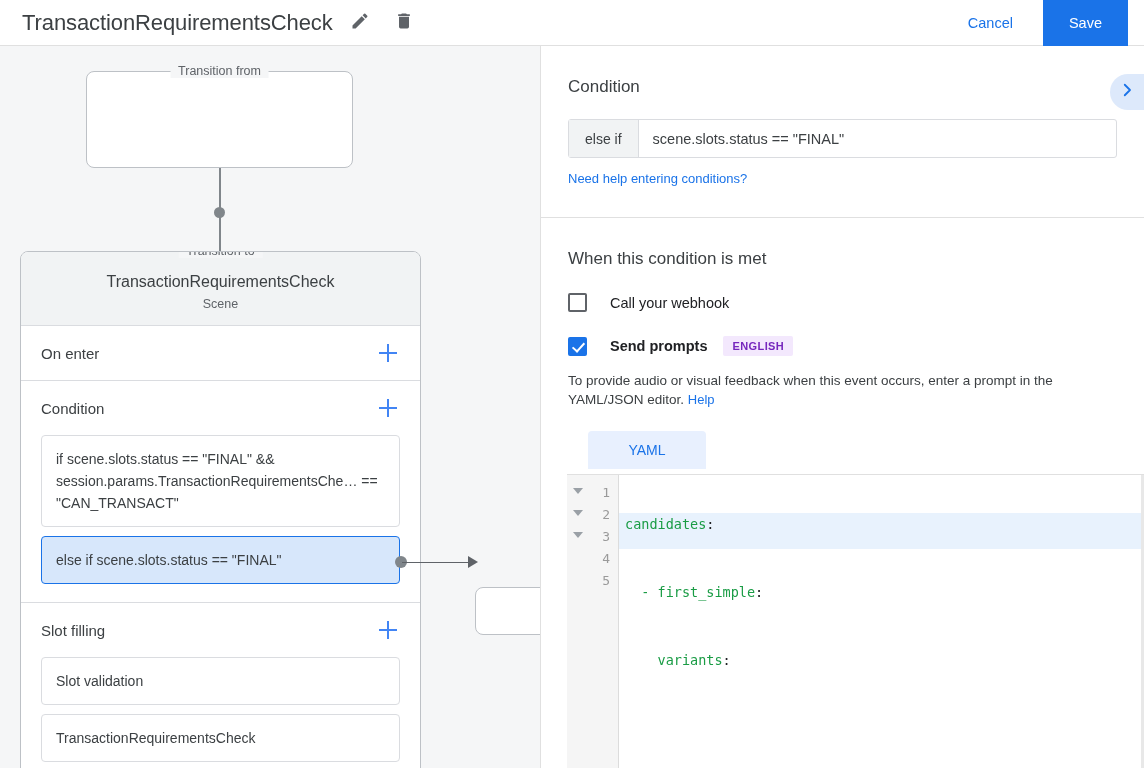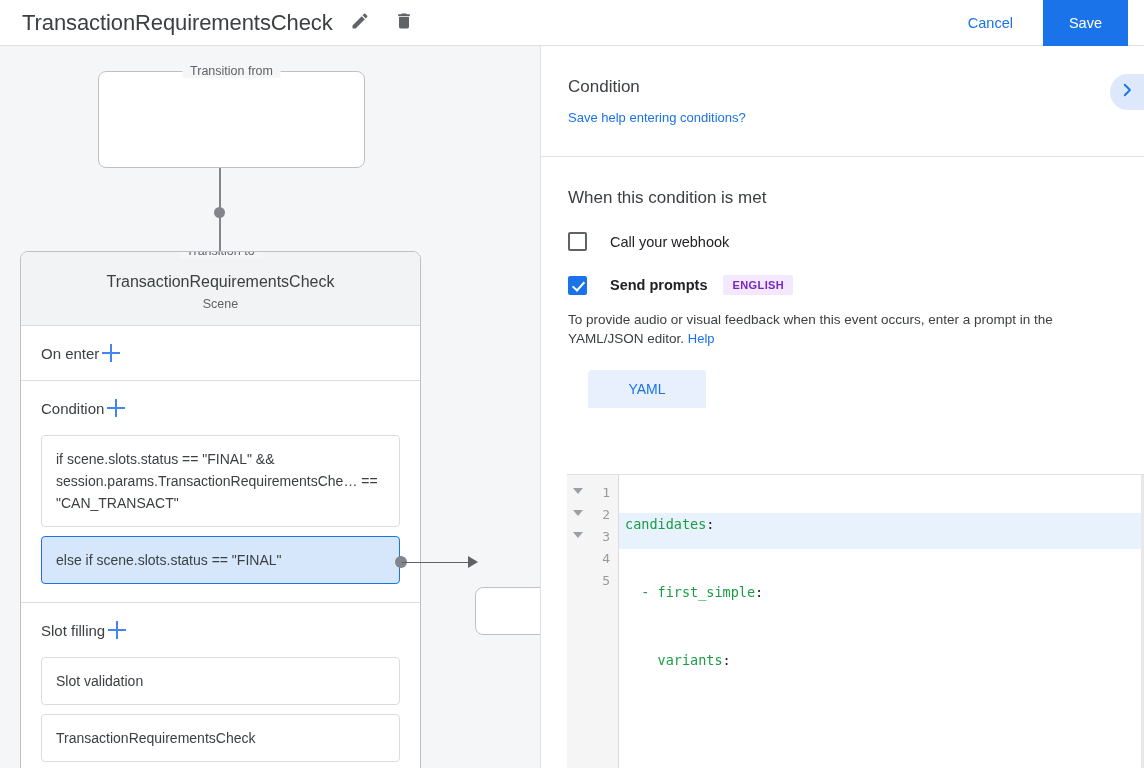--- a/index.html
+++ b/index.html
@@ -69,21 +69,21 @@
     top: -8px; left: 50%; transform: translateX(-50%);
     background: #f5f6f7;
     padding: 0 8px;
     font-size: 12.5px;
     color: #5f6368;
     white-space: nowrap;
   }
 
   
   #transition-from {
-    left: 86px; top: 25px; width: 267px; height: 97px; margin-left: 12px;
+    left: 86px; top: 25px; width: 267px; height: 97px;
   }
   #transition-from .center-text {
     position: absolute; left: 0; right: 0; top: 47px;
     text-align: center; font-size: 16px; color: #3c4043;
   }
 
   
   .arrow-down-line {
     position: absolute; left: 219px; top: 122px;
     width: 1.5px; height: 95px; background: #80868b;
@@ -123,21 +123,21 @@
   }
   .card-head .title { font-size: 16px; color: #3c4043; }
   .card-head .subtitle { font-size: 12.5px; color: #5f6368; margin-top: 6px; }
 
   .section {
     border-bottom: 1px solid #dadce0;
     padding: 0 20px 0 20px;
   }
   .section:last-child { border-bottom: none; }
   .section-header {
-    display: flex; align-items: center; 
+    display: flex; align-items: center; justify-content: space-between;
     height: 54px;
   }
   .section-label { font-size: 15px; color: #3c4043; }
   .plus-icon {
     width: 24px; height: 24px; position: relative; cursor: pointer;
   }
   .plus-icon::before, .plus-icon::after {
     content: ""; position: absolute; background: #4285f4;
   }
   .plus-icon::before { left: 11px; top: 3px; width: 2px; height: 18px; }
@@ -391,22 +391,26 @@
   <div class="edge-line"></div>
   <div class="edge-head"></div>
   <div class="partial-node"></div>
 </div>
 
 <div class="rightpanel">
 
   <div class="rp-section">
     <div class="rp-title">Condition</div>
 
-
-    <a class="link">Save help entering conditions?</a>
+    <div class="cond-row">
+      <div class="cond-prefix">else if</div>
+      <input class="cond-input" type="text" value="scene.slots.status == &quot;FINAL&quot;" style="">
+    </div>
+
+    <a class="link">Need help entering conditions?</a>
   </div>
 
   <div class="expand-tab">
     <span>
       <svg width="18" height="18" viewBox="0 0 24 24" fill="none" stroke="#1a73e8" stroke-width="2.4" stroke-linecap="round" stroke-linejoin="round">
         <polyline points="9 5 16 12 9 19"></polyline>
       </svg>
     </span>
   </div>
 

